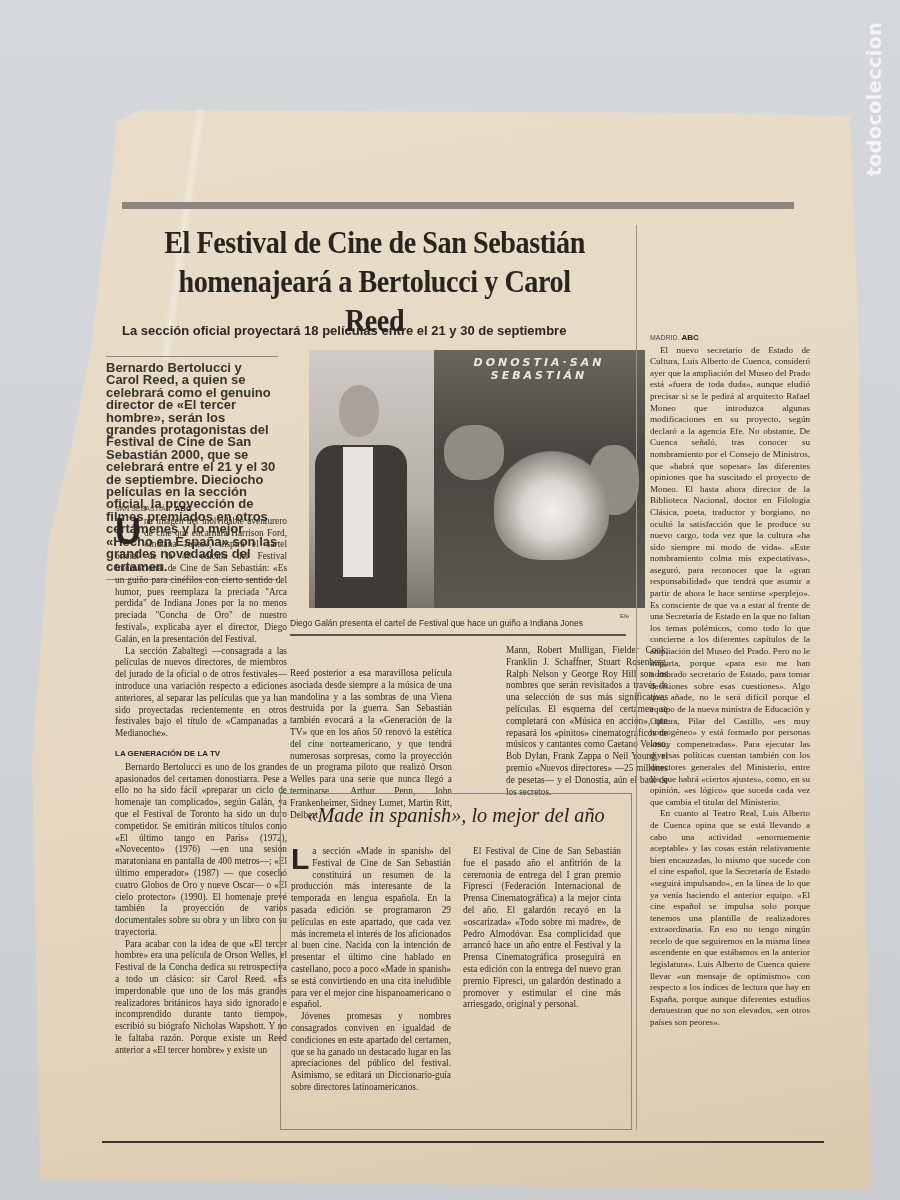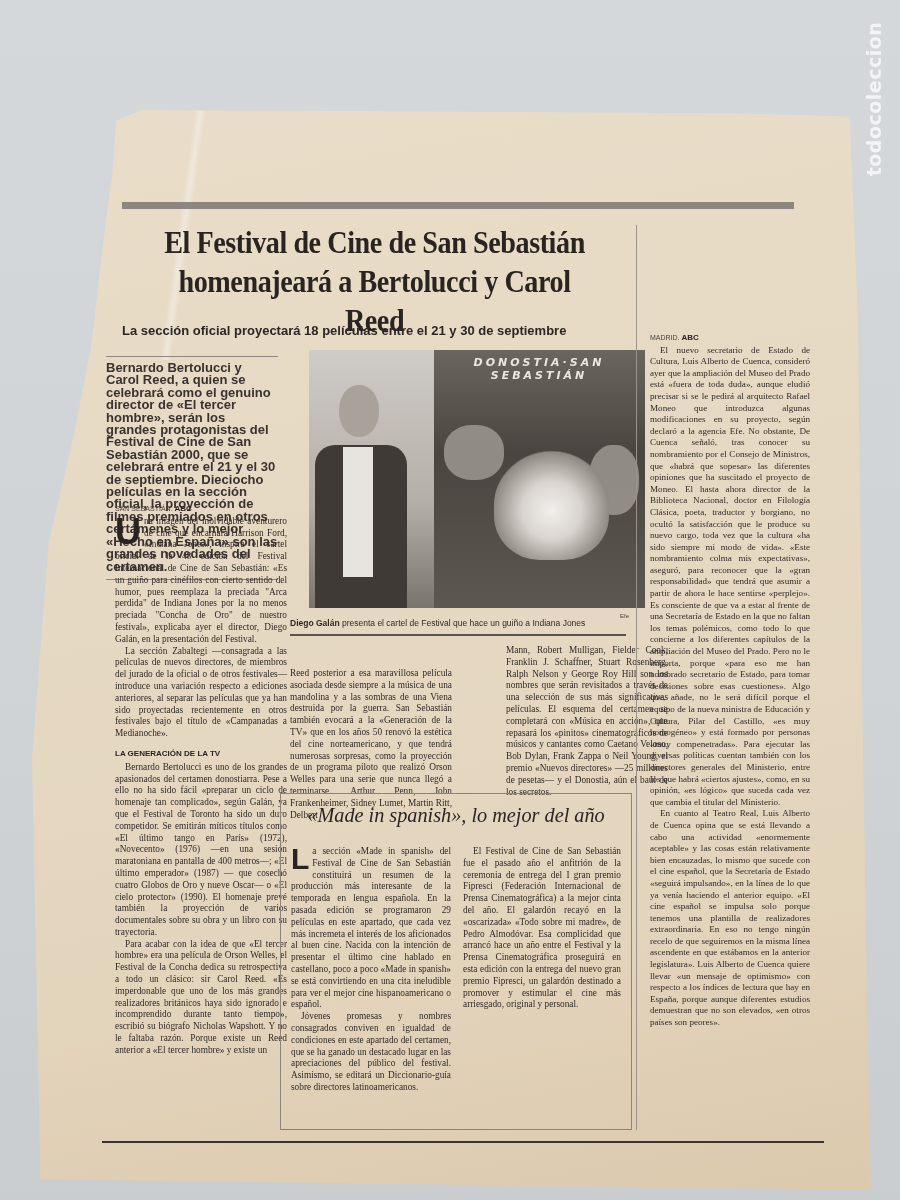--- a/index.html
+++ b/index.html
@@ -99,21 +99,21 @@
   }
   .hand { position:absolute; border-radius:45%; background:#a29c96; opacity:.8; }
   .person-head { position:absolute; left:30px; top:35px; width:40px; height:52px; border-radius:48%; background:#a8a29b; }
   .person-body { position:absolute; left:6px; top:95px; width:92px; height:163px; background:#3f3a35; border-radius:20px 20px 0 0; }
   .person-shirt { position:absolute; left:34px; top:97px; width:30px; height:130px; background:#e7e3df; }
   .photo-credit { position:absolute; left:588px; top:503px; font-family:"Liberation Sans", sans-serif; font-size:6px; color:#4a403a; }
   .caption {
     position:absolute; left:258px; top:508px; width:336px;
     font-family:"Liberation Sans", sans-serif; font-size:8.5px; color:#2f2925;
   }
-  .caption b { font-weight:bold; }
+  .caption b { font-weight:normal; }
   .cap-rule { position:absolute; left:258px; top:524px; width:336px; height:2px; background:#5a524c; }
   .box {
     position:absolute; left:248px; top:683px; width:350px; height:335px;
     border:1px solid #8b837c;
   }
   .box-title {
     position:absolute; left:0; top:8px; width:350px; text-align:center;
     font-family:"Liberation Serif", serif; font-style:italic; font-size:22px; color:#2a2421;
     transform:scaleX(0.92);
   }

